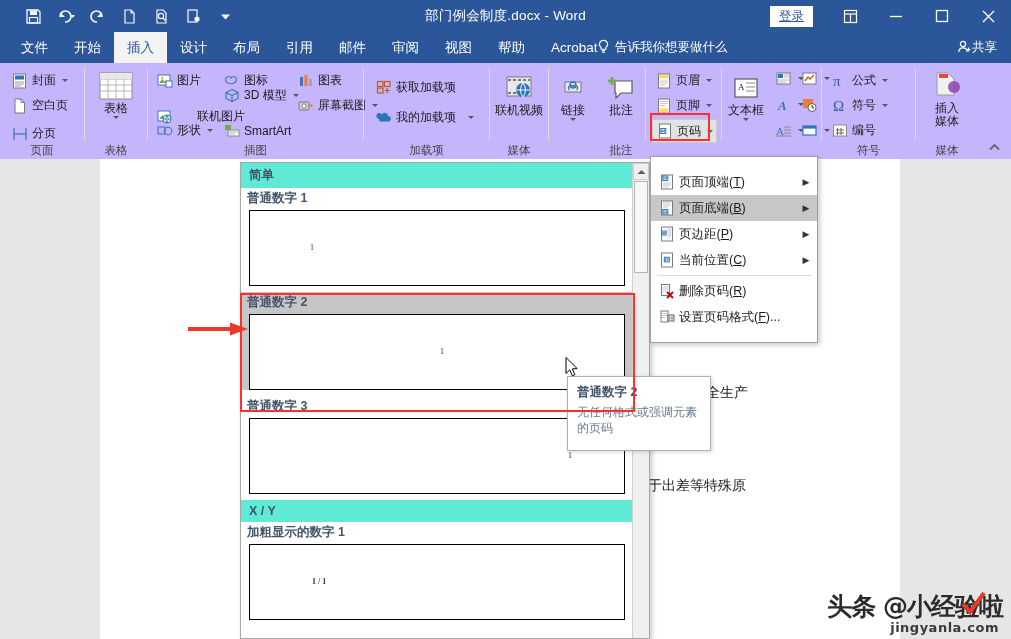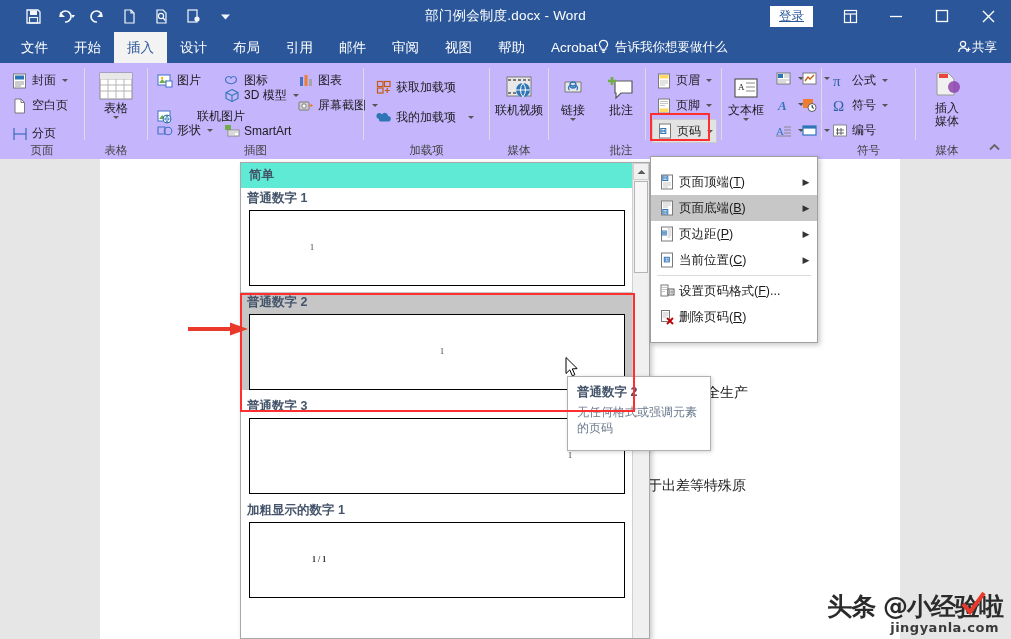--- a/index.html
+++ b/index.html
@@ -663,20 +663,21 @@
         </div>
       </div>
 
       <div class="gitem">
         <div class="gname">普通数字 3</div>
         <div class="gprev">
           <span class="gnum" style="left:318px;top:32px;">1</span>
         </div>
       </div>
 
+      <div class="gsection">X / Y</div>
 
       <div class="gitem">
         <div class="gname">加粗显示的数字 1</div>
         <div class="gprev">
           <span class="gnum" style="left:62px;top:32px;font-weight:bold;">1 / 1</span>
         </div>
       </div>
     </div>
 
     <div class="scroll">
@@ -740,38 +741,38 @@
       </span>
       <span class="mi-tx"><span>当前位置</span>(<span class="uline">C</span>)</span>
       <span class="mi-ar">▶</span>
     </div>
 
     <div class="mdiv"></div>
 
     <div class="mitem">
       <span class="mi-ic">
         <svg width="15" height="16" viewBox="0 0 15 16">
+            <rect x="1.5" y="1.5" width="8" height="11" fill="#fff" stroke="#7a7a7a" stroke-width="1"></rect>
+            <path d="M2.6 4h6M2.6 6h6M2.6 8h4" stroke="#c5c5c5" stroke-width="1"></path>
+            <path d="M7 9l6 6M13 9l-6 6" stroke="#c00000" stroke-width="1.8"></path>
+          </svg>
+      </span>
+      <span class="mi-tx"><span>删除页码</span>(<span class="uline">R</span>)</span>
+    </div>
+
+    <div class="mitem">
+      <span class="mi-ic">
+        <svg width="15" height="16" viewBox="0 0 15 16">
             <rect x="1" y="2" width="7" height="11" fill="#fff" stroke="#7a7a7a" stroke-width="1"></rect>
             <path d="M2 4.5h5M2 6.5h5M2 8.5h3" stroke="#c5c5c5" stroke-width="1"></path>
             <rect x="8" y="6" width="6" height="6" fill="#fff" stroke="#5a5a5a" stroke-width="1"></rect>
             <path d="M9.5 7v4M12 7v4M8.8 8.2h4.4M8.8 9.8h4.4" stroke="#8a8a8a" stroke-width=".7"></path>
           </svg>
       </span>
       <span class="mi-tx"><span>设置页码格式</span>(<span class="uline">F</span>)<span>...</span></span>
-    </div>
-
-    <div class="mitem">
-      <span class="mi-ic">
-        <svg width="15" height="16" viewBox="0 0 15 16">
-            <rect x="1.5" y="1.5" width="8" height="11" fill="#fff" stroke="#7a7a7a" stroke-width="1"></rect>
-            <path d="M2.6 4h6M2.6 6h6M2.6 8h4" stroke="#c5c5c5" stroke-width="1"></path>
-            <path d="M7 9l6 6M13 9l-6 6" stroke="#c00000" stroke-width="1.8"></path>
-          </svg>
-      </span>
-      <span class="mi-tx"><span>删除页码</span>(<span class="uline">R</span>)</span>
     </div>
   </div>
 
   <div class="tip">
     <div class="tip-t">普通数字 2</div>
     <div class="tip-d">无任何格式或强调元素的页码</div>
   </div>
 
   <div class="cursor">
     <svg width="14" height="21" viewBox="0 0 14 21">

